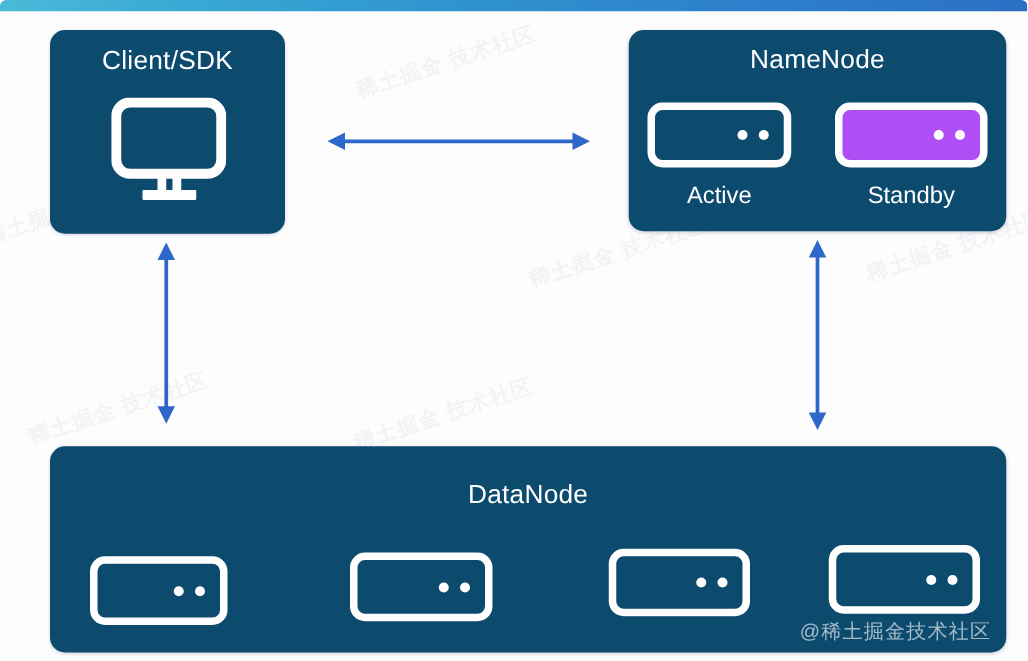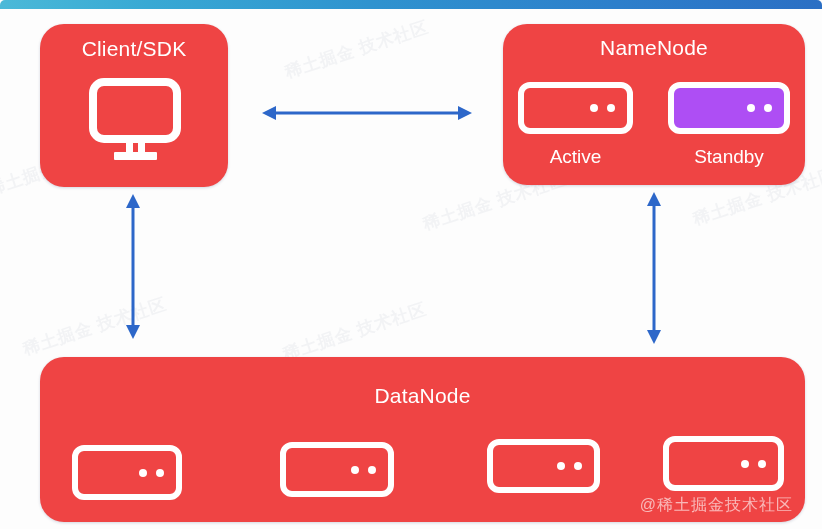--- a/index.html
+++ b/index.html
@@ -33,22 +33,22 @@
     font-size: 17px;
     font-weight: 700;
     transform: rotate(-18deg);
     white-space: nowrap;
     user-select: none;
     letter-spacing: 1px;
   }
   
   .card {
     position: absolute;
-    background: #ef4444;
-    border-radius: 24px;
+    background: #0c4a6e;
+    border-radius: 12px;
     box-shadow: 0 1px 3px rgba(20,40,90,0.18);
   }
   .card-title {
     position: absolute;
     left: 0;
     width: 100%;
     text-align: center;
     color: #ffffff;
     font-size: 21px;
     font-weight: 400;

